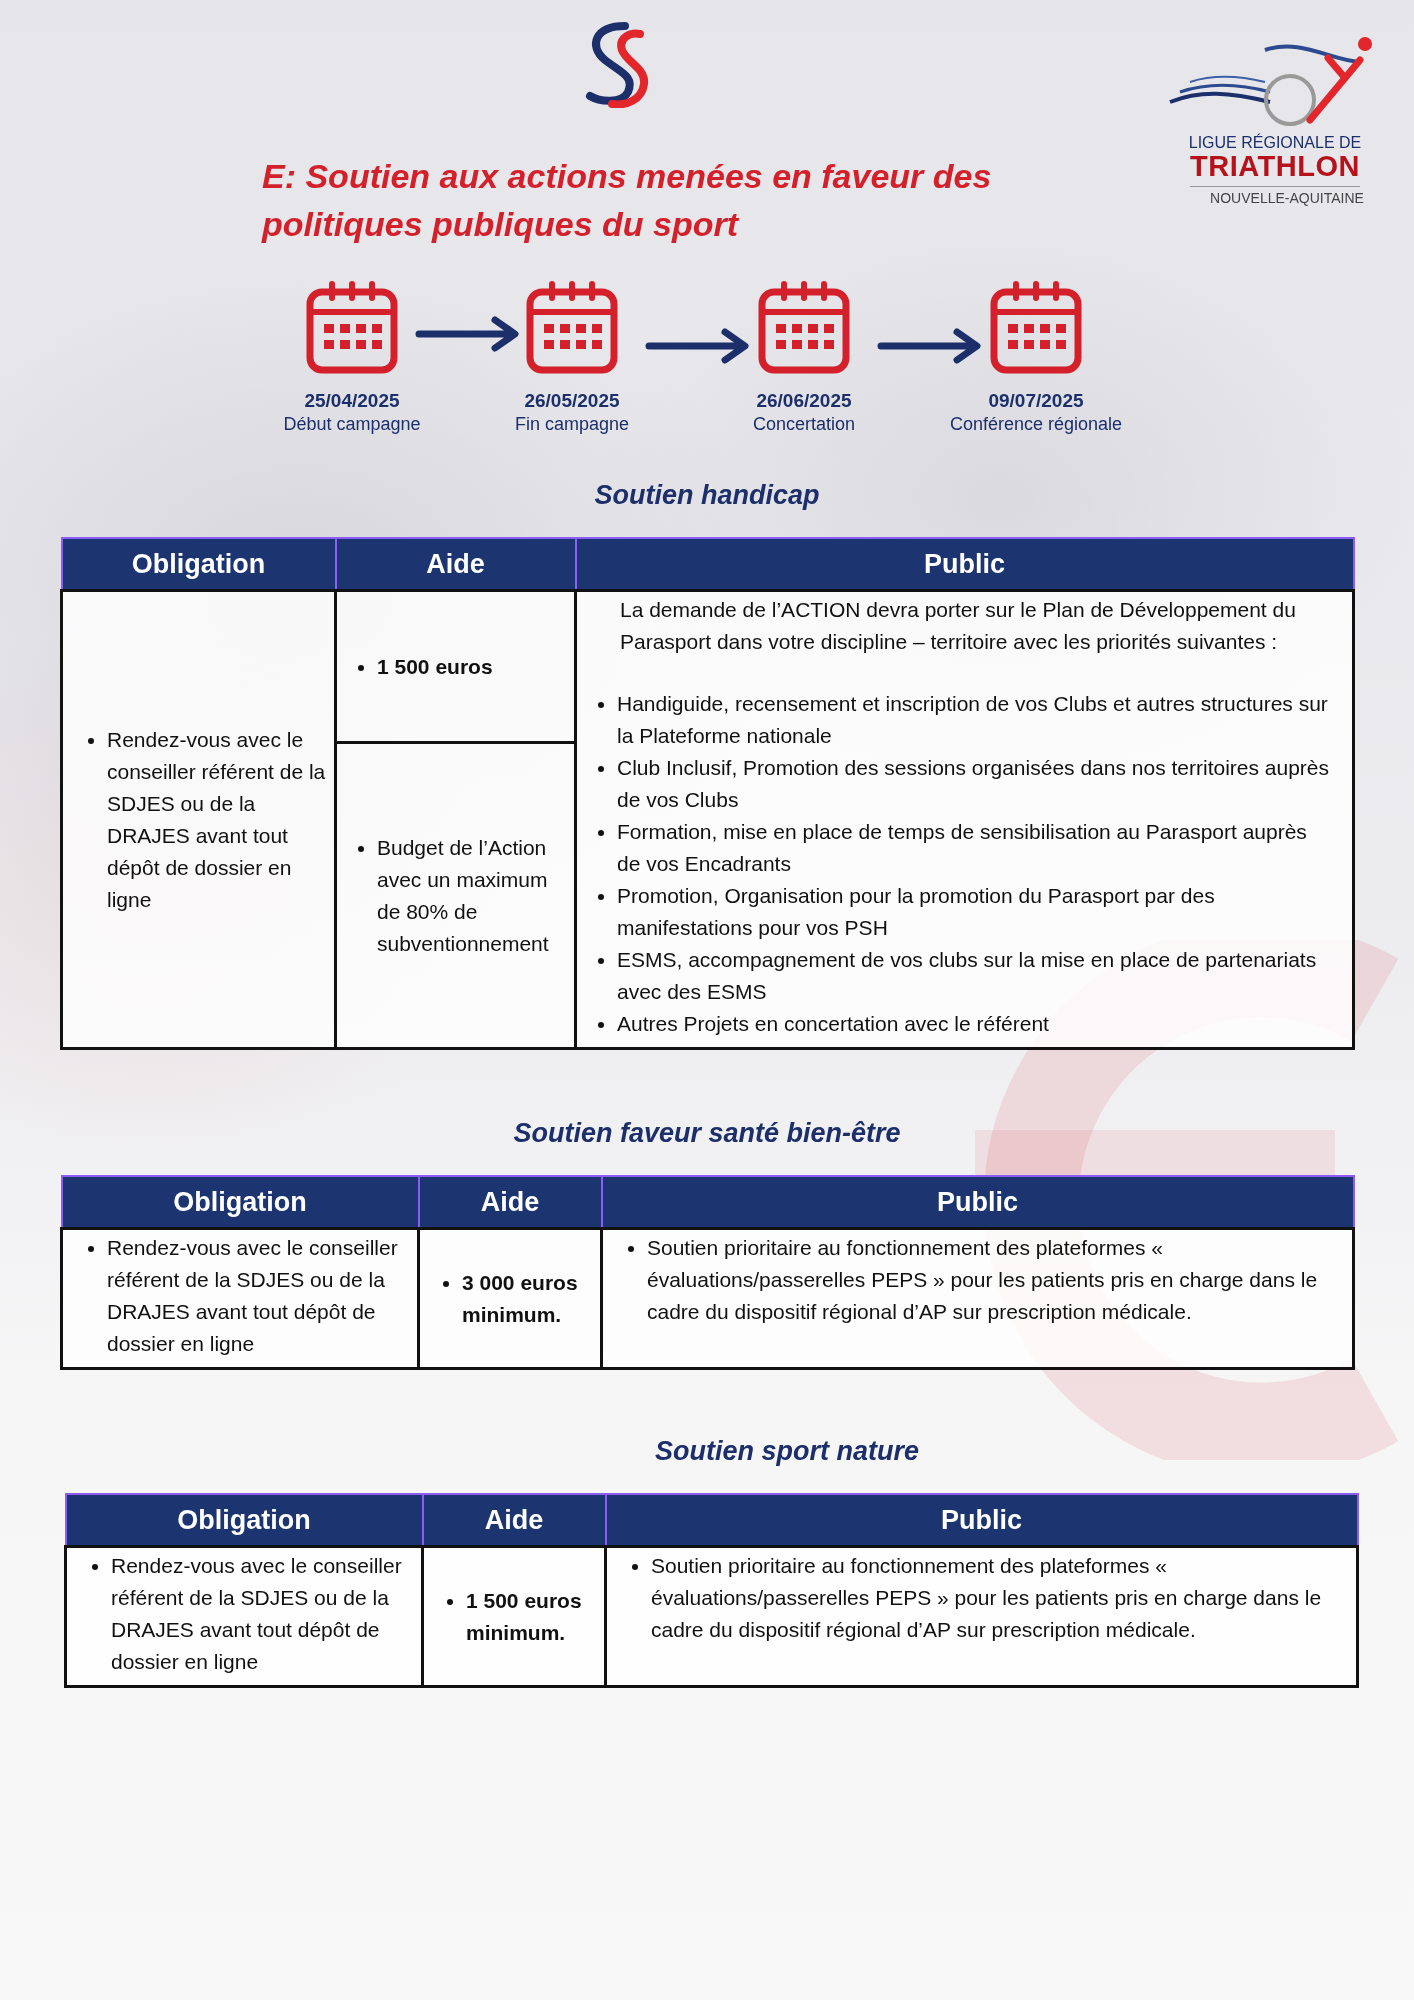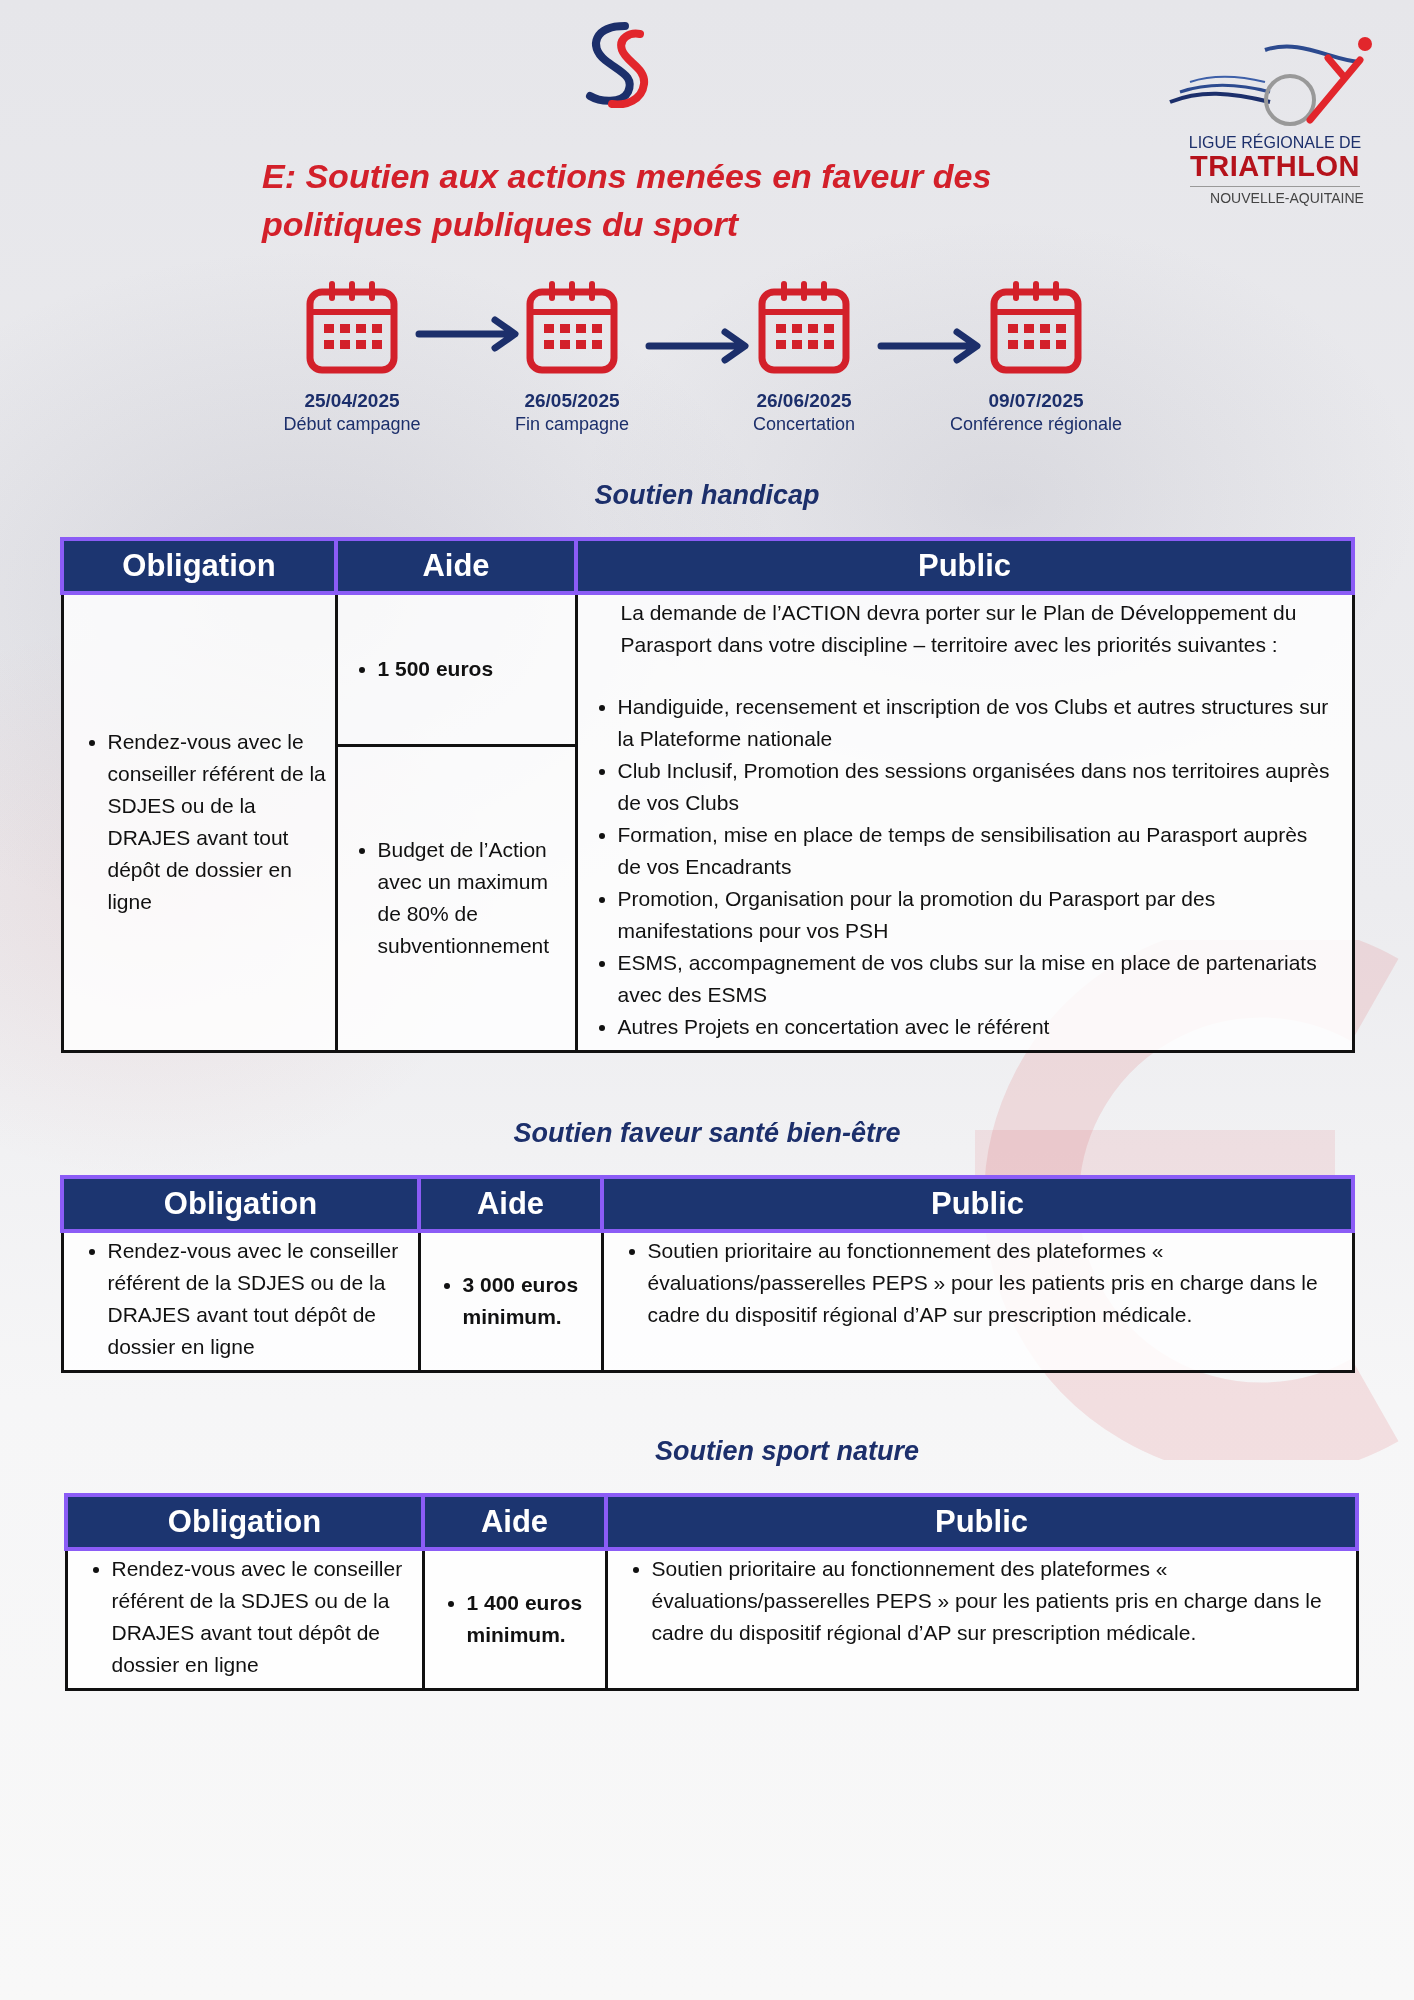--- a/index.html
+++ b/index.html
@@ -40,22 +40,22 @@
   .arrow { position:absolute; }
   .section-title {
     position:absolute; left:0; width:1414px; text-align:center;
     font-size:27px; font-weight:bold; font-style:italic; color:#1c2f6b;
   }
   table.grid {
     position:absolute; border-collapse:collapse;
     font-size:21px; color:#111;
   }
   table.grid th {
-    background:#1c3570; color:#fff; font-size:31px; font-weight:bold;
-    border:4px solid #8b5cf6; height:50px; padding:0;
+    background:#1c3570; color:#fff; font-size:27px; font-weight:bold;
+    border:2px solid #8b5cf6; height:50px; padding:0;
   }
   table.grid td {
     border:3px solid #111; vertical-align:middle; background:rgba(255,255,255,0.82);
     padding:0; line-height:32px;
   }
   ul.b { margin:0; padding:0 0 0 40px; }
   ul.b li { margin:0; }
   .bold { font-weight:bold; }
   .intro { padding:2px 4px 0 4px;margin-left:39px; }
 </style>
@@ -283,21 +283,21 @@
     <th>Public</th>
   </tr>
   <tr style="height:140px">
     <td style="vertical-align:top;padding-top:2px">
       <ul class="b" style="padding-left:44px">
             <li>Rendez-vous avec le conseiller référent de la SDJES ou de la DRAJES avant tout dépôt de dossier en ligne</li>
           </ul>
     </td>
     <td>
       <ul class="b" style="padding-left:42px">
-            <li class="bold">1 400 euros minimum.</li>
+            <li class="bold">1 500 euros minimum.</li>
           </ul>
     </td>
     <td style="vertical-align:top;padding-top:2px">
       <ul class="b" style="padding-left:44px">
             <li>Soutien prioritaire au fonctionnement des plateformes « évaluations/passerelles PEPS » pour les patients pris en charge dans le cadre du dispositif régional d’AP sur prescription médicale.</li>
           </ul>
     </td>
   </tr>
 </tbody>
   </table>

